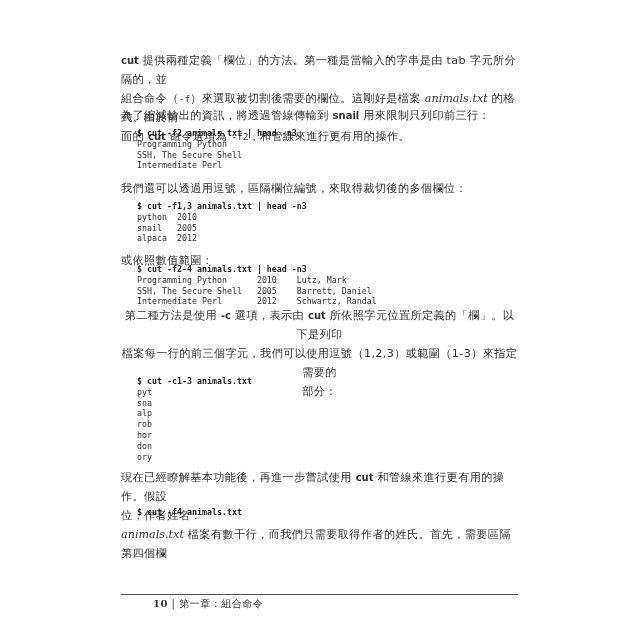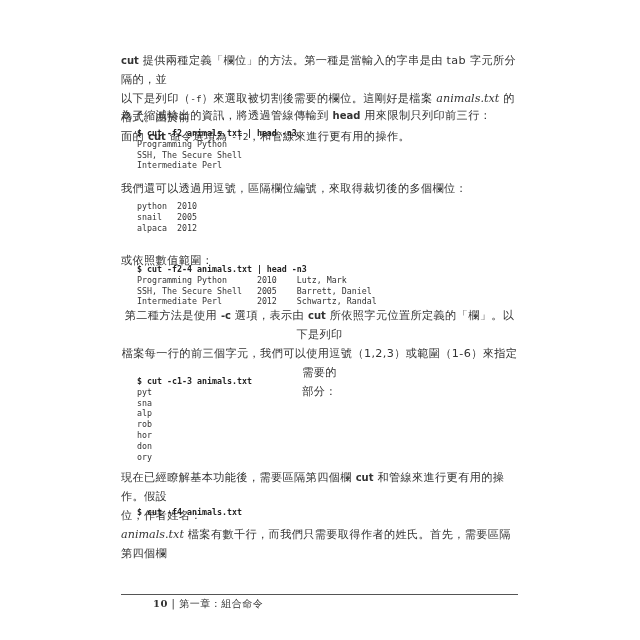--- a/index.html
+++ b/index.html
@@ -17,64 +17,64 @@
   .footer { position:absolute; left:0; top:597px; font-size:10px; color:#333; letter-spacing:0.5px;margin-left:32px; }
   .footer .pn { font-weight:bold; font-family:"DejaVu Serif", serif; }
 </style>
 </head>
 <body>
 
 <div class="page">
 
   <div class="p" style="top:51px;">
     <div><span class="b">cut</span><span> 提供兩種定義「欄位」的方法。第一種是當輸入的字串是由 tab 字元所分隔的，並</span></div>
-    <div><span>以下是列印（</span><span class="m">-f</span><span>）來選取被切割後需要的欄位。這剛好是檔案 </span><span class="i">animals.txt</span><span> 的格式。由於前</span></div>
+    <div><span>組合命令（</span><span class="m">-f</span><span>）來選取被切割後需要的欄位。這剛好是檔案 </span><span class="i">animals.txt</span><span> 的格式。由於前</span></div>
     <div><span>面的 </span><span class="b">cut</span><span> 命令選項為 </span><span class="m">-f2</span><span>，和管線來進行更有用的操作。</span></div>
   </div>
 
   <div class="p" style="top:106px;">
-    <span>為了縮減輸出的資訊，將透過管線傳輸到 </span><span class="b">head</span><span> 用來限制只列印前三行：</span>
+    <span>為了縮減輸出的資訊，將透過管線傳輸到 </span><span class="b">snail</span><span> 用來限制只列印前三行：</span>
   </div>
 
   <div class="code" style="top:128px;"><div class="cmd">$ cut -f2 animals.txt | head -n3</div><div>Programming Python
 SSH, The Secure Shell
 Intermediate Perl</div></div>
 
   <div class="p" style="top:179px;">
     <span>我們還可以透過用逗號，區隔欄位編號，來取得裁切後的多個欄位：</span>
   </div>
 
-  <div class="code" style="top:201px;"><div>python  2010
+  <div class="code" style="top:201px;"><div class="cmd">$ cut -f1,3 animals.txt | head -n3</div><div>python  2010
 snail   2005
 alpaca  2012</div></div>
 
   <div class="p" style="top:251px;">
     <span>或依照數值範圍：</span>
   </div>
 
   <div class="code" style="top:264px;"><div class="cmd">$ cut -f2-4 animals.txt | head -n3</div><div>Programming Python      2010    Lutz, Mark
 SSH, The Secure Shell   2005    Barrett, Daniel
 Intermediate Perl       2012    Schwartz, Randal</div></div>
 
   <div class="p" style="top:306px;text-align:center;">
     <div><span>第二種方法是使用 </span><span class="b">-c</span><span> 選項，表示由 </span><span class="b">cut</span><span> 所依照字元位置所定義的「欄」。以下是列印</span></div>
-    <div>檔案每一行的前三個字元，我們可以使用逗號（1,2,3）或範圍（1-6）來指定需要的</div>
+    <div>檔案每一行的前三個字元，我們可以使用逗號（1,2,3）或範圍（1-3）來指定需要的</div>
     <div>部分：</div>
   </div>
 
   <div class="code" style="top:376px;"><div class="cmd">$ cut -c1-3 animals.txt</div><div>pyt
 sna
 alp
 rob
 hor
 don
 ory</div></div>
 
   <div class="p" style="top:468px;">
-    <div><span>現在已經瞭解基本功能後，需要區隔第四個欄 </span><span class="b">cut</span><span> 和管線來進行更有用的操作。假設</span></div>
+    <div><span>現在已經瞭解基本功能後，再進一步嘗試使用 </span><span class="b">cut</span><span> 和管線來進行更有用的操作。假設</span></div>
     <div>位，作者姓名：</div>
     <div><span class="i">animals.txt</span><span> 檔案有數千行，而我們只需要取得作者的姓氏。首先，需要區隔第四個欄</span></div>
   </div>
 
   <div class="code" style="top:507px;"><div class="cmd">$ cut -f4 animals.txt</div></div>
 
   <div class="rule"></div>
   <div class="footer">
     <span class="pn">10</span><span> | </span><span>第一章：組合命令</span>
   </div>

